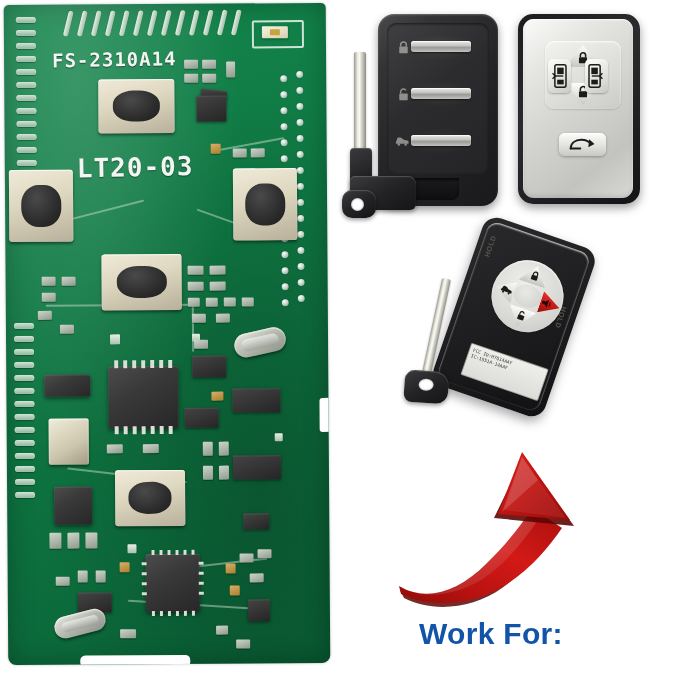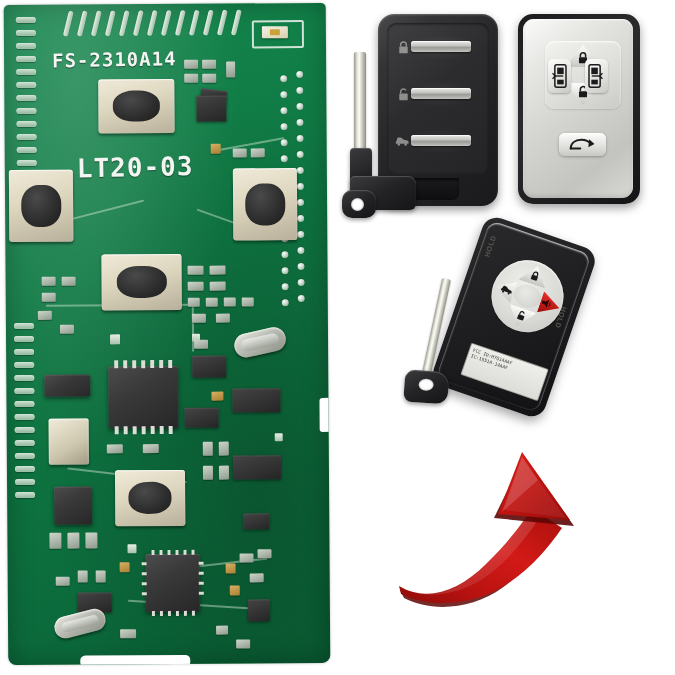--- a/index.html
+++ b/index.html
@@ -544,14 +544,15 @@
 
       <path d="M96 76 L126 14 L176 84 Z" fill="#5d0705" opacity=".9"></path>
 
       <path d="M100 72 L124 10 L172 78 Z" fill="url(#agHead)"></path>
 
       <path d="M104 70 L124 14 L140 38 Z" fill="#ffffff" opacity=".16"></path>
       <path d="M106 68 L168 76 L124 16 Z" fill="#ffffff" opacity=".07"></path>
     </svg>
   </div>
 
+  <div class="workfor">Work For:</div>
 
 </div>
 
 </body></html>

